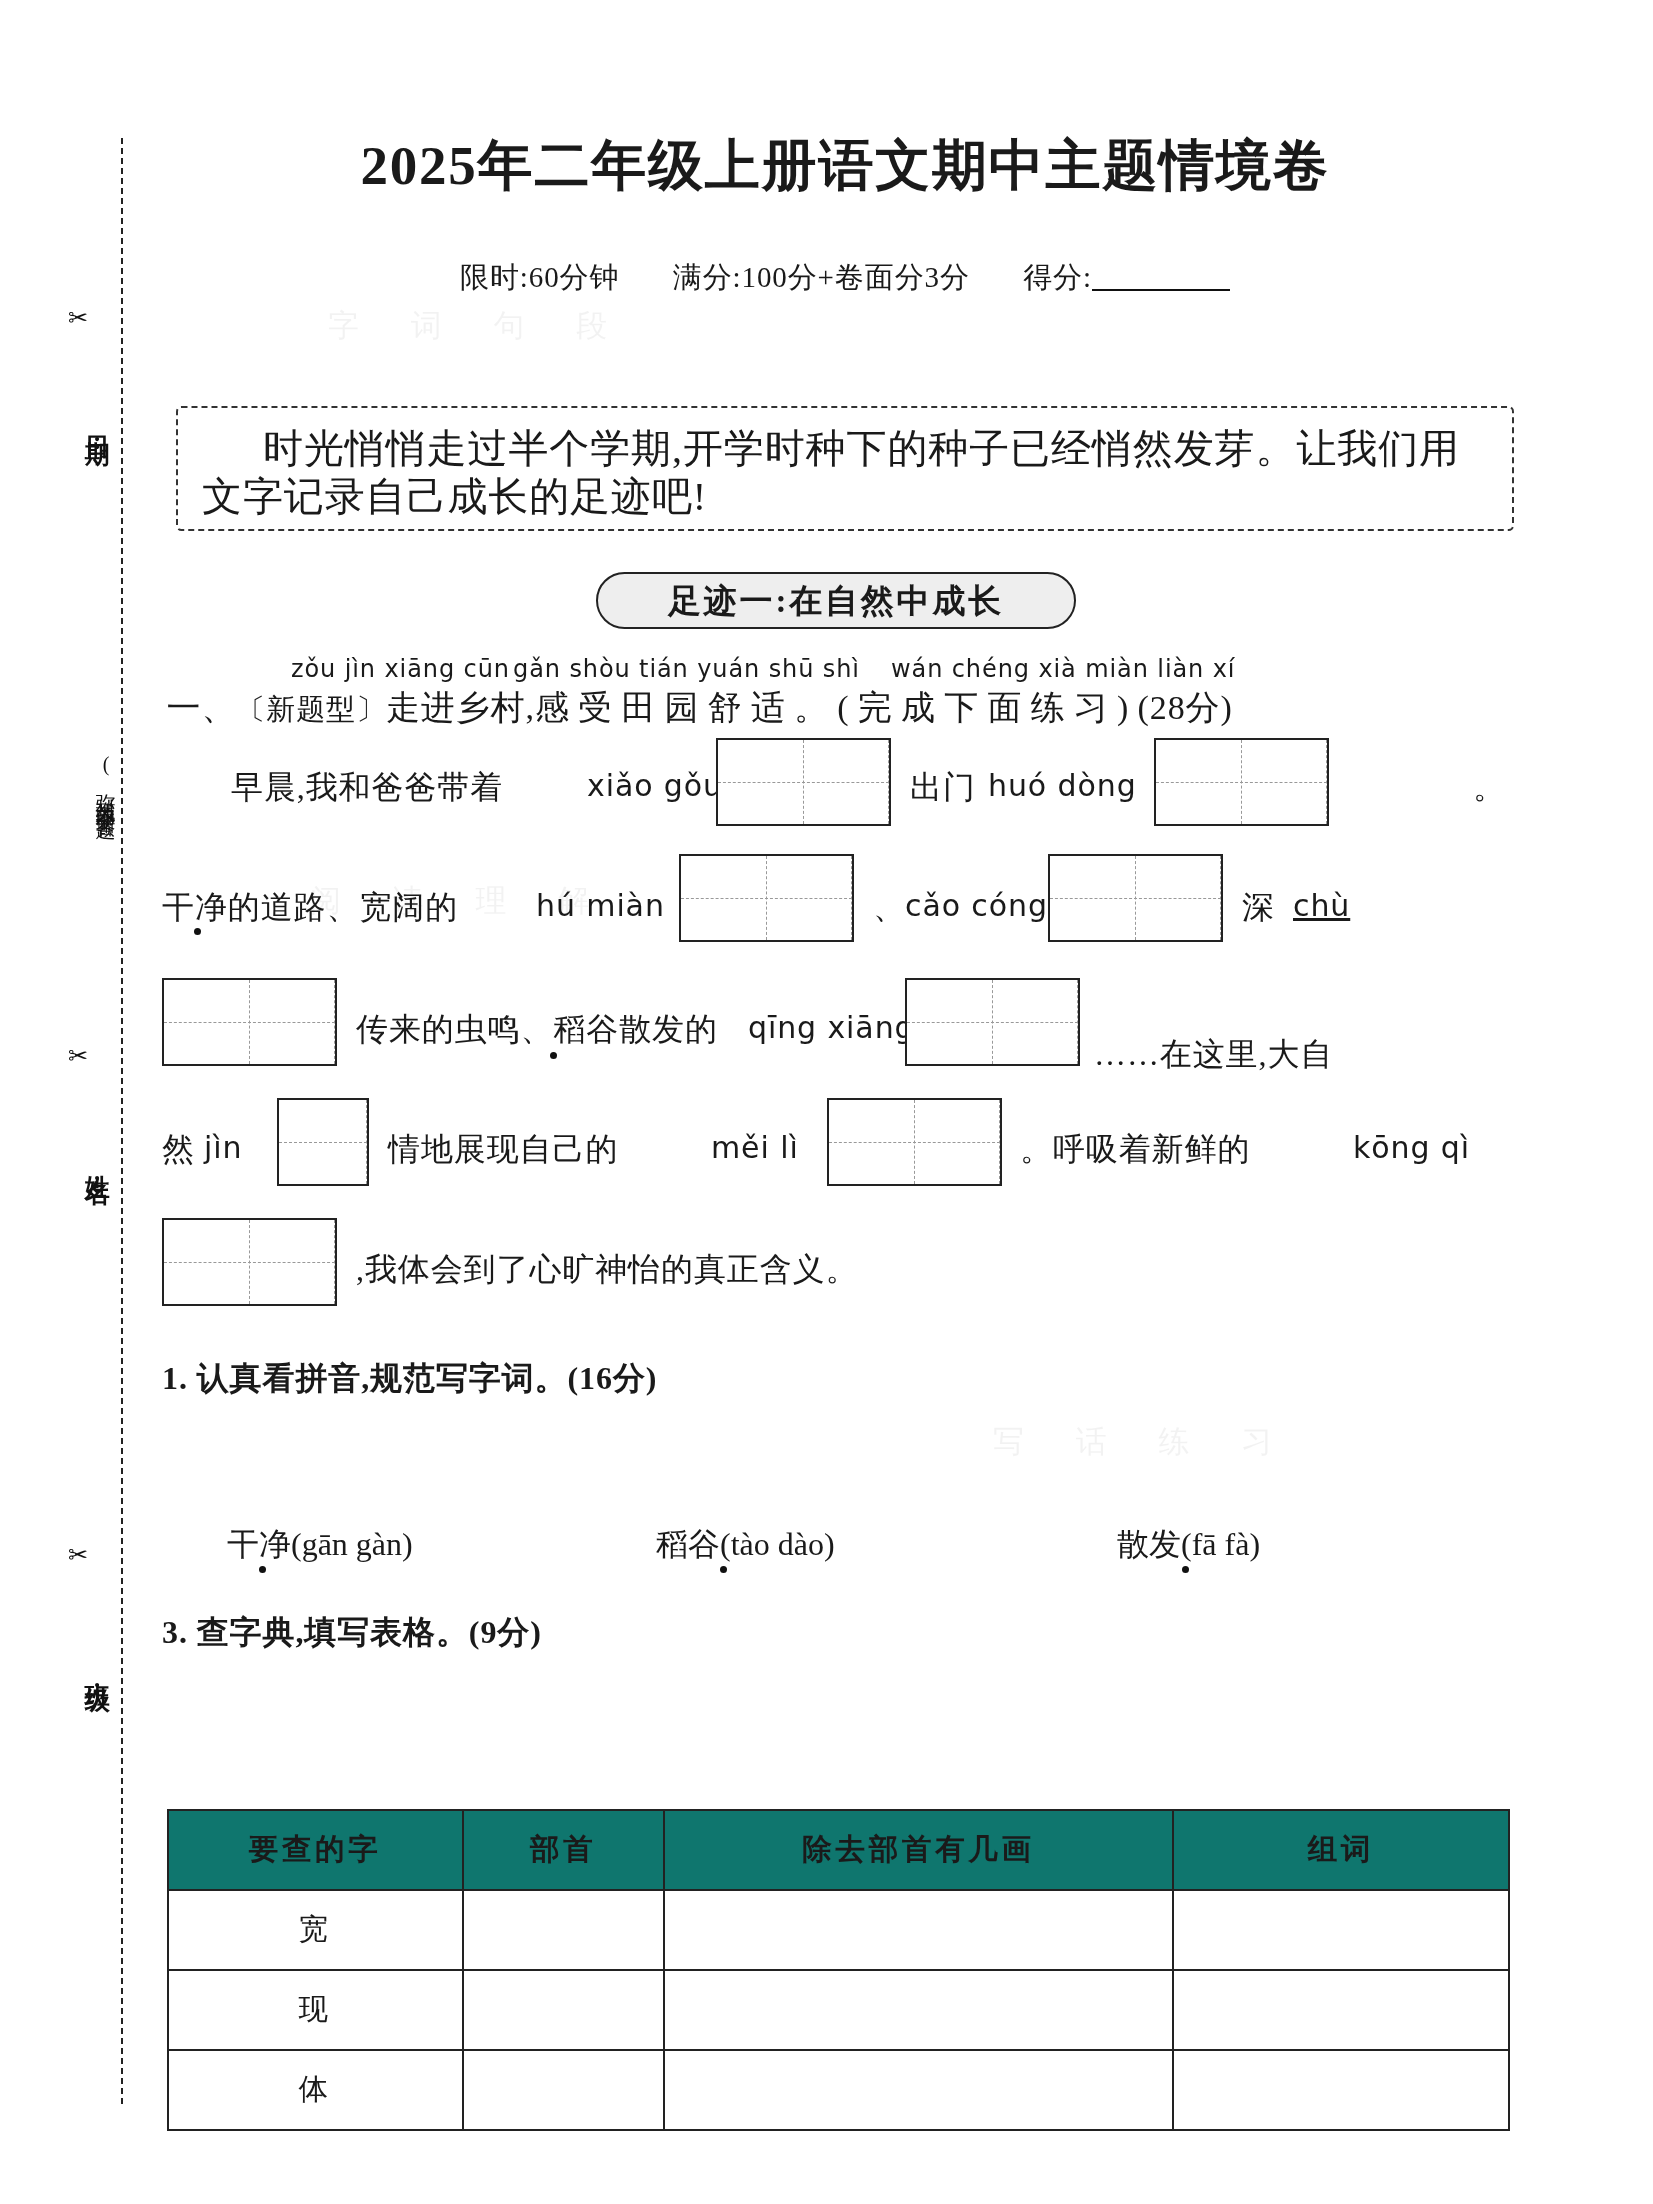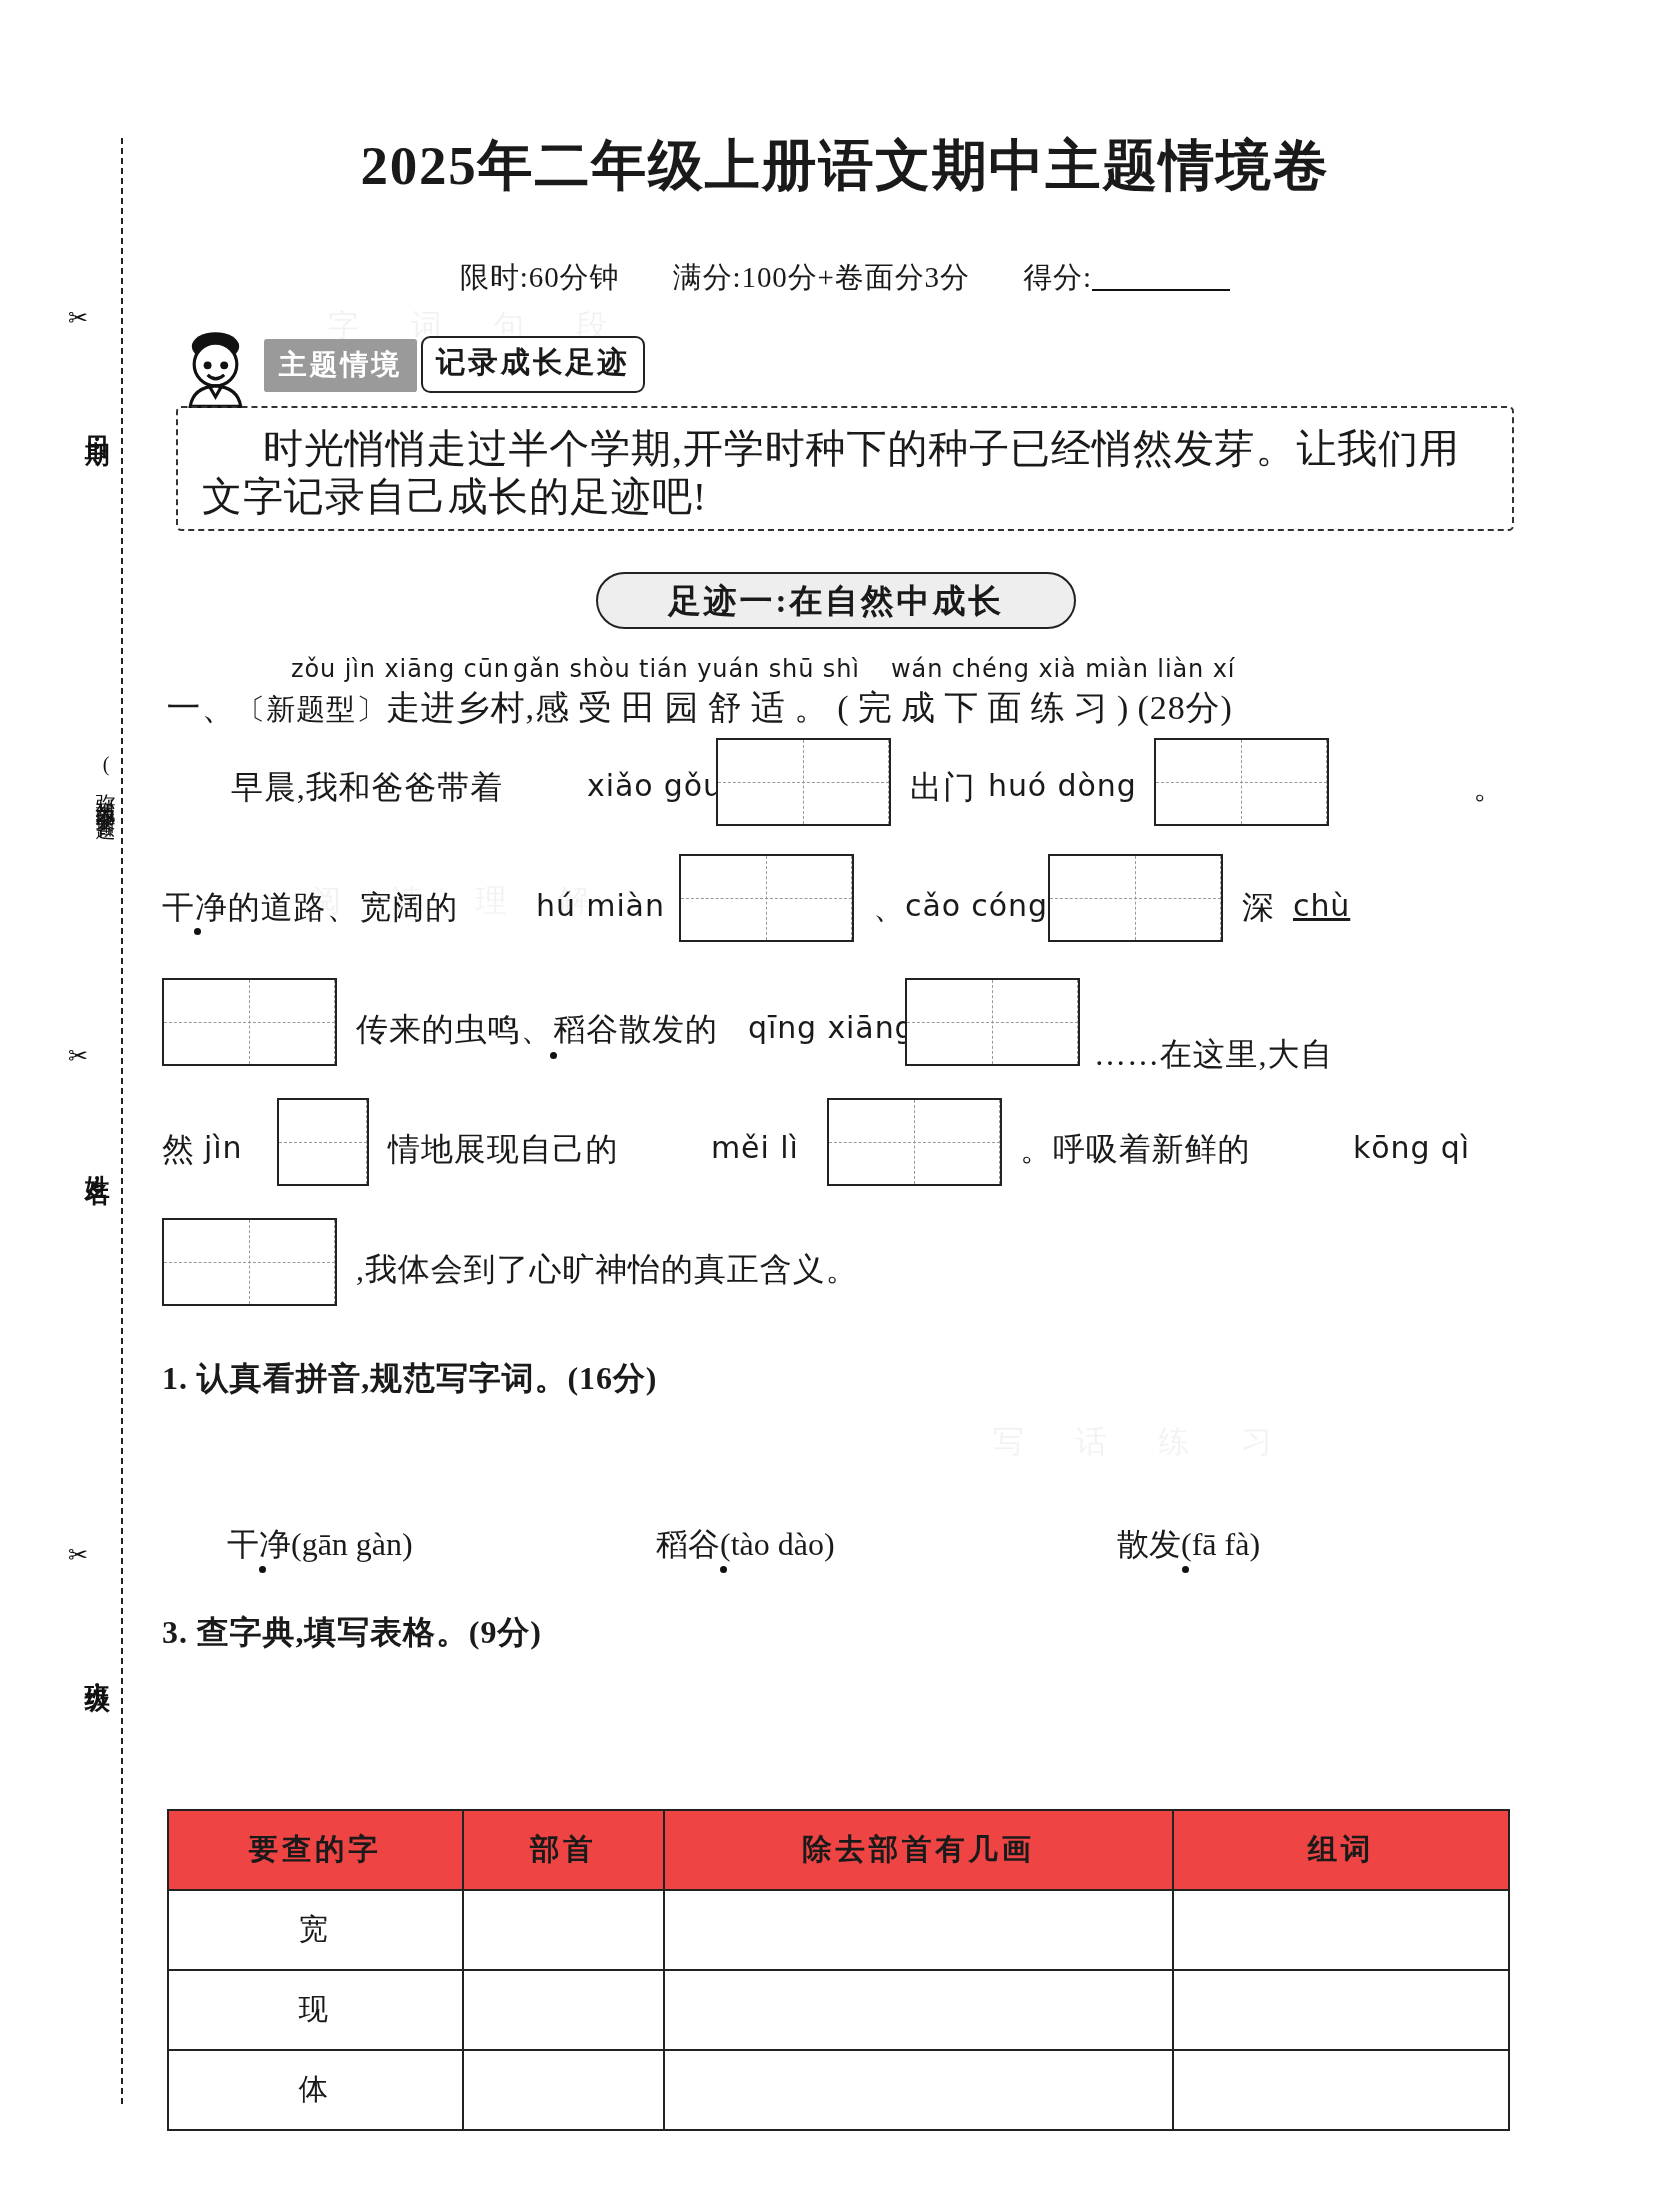--- a/index.html
+++ b/index.html
@@ -265,21 +265,21 @@
     background: #fff;
   }
   table.dictionary th, table.dictionary td {
     border: 2.8px solid #222;
     height: 76px;
     font-size: 29.5px;
     font-weight: normal;
     text-align: center;
     letter-spacing: 3.7px;
   }
-  table.dictionary th { font-weight: bold; background:#ef4444; }
+  table.dictionary th { font-weight: bold; background:#0f766e; }
 
   .footer {
     position: absolute;
     left: 0;
     top: 2123px;
     width: 1366px;
     text-align: center;
     font-size: 28px;
     letter-spacing: 16.6px;
   }
@@ -320,34 +320,20 @@
   <div class="title">2025年二年级上册语文期中主题情境卷</div>
 
   <div class="subtitle">
     <span>限时:60分钟</span>
     <span style="display:inline-block;width:37px;"></span>
     <span>满分:100分+卷面分3分</span>
     <span style="display:inline-block;width:37px;"></span>
     <span>得分:</span><span class="score-blank"></span>
   </div>
 
-  <div class="theme-row">
-    <svg class="mascot" viewBox="0 0 100 100">
-      <ellipse cx="50" cy="22" rx="30" ry="18" fill="#111"></ellipse>
-      <circle cx="50" cy="45" r="27" fill="#fff" stroke="#111" stroke-width="4"></circle>
-      <path d="M23 34 A27 27 0 0 1 77 34 L77 26 A30 22 0 0 0 23 26 Z" fill="#111"></path>
-      <circle cx="40" cy="46" r="5" fill="#111"></circle>
-      <circle cx="61" cy="46" r="5" fill="#111"></circle>
-      <path d="M40 58 Q50 68 61 58" stroke="#111" stroke-width="4" fill="none"></path>
-      <path d="M18 98 Q22 74 50 72 Q78 74 82 98 Z" fill="#fff" stroke="#111" stroke-width="4"></path>
-      <path d="M42 72 L50 86 L58 72" stroke="#111" stroke-width="4" fill="none"></path>
-    </svg>
-    <div class="tag-grey">主题情境</div>
-    <div class="tag-box">记录成长足迹</div>
-  </div>
 
   <div class="dashed-box">
     <p><span class="indent"></span><span>时光悄悄走过半个学期,开学时种下的种子已经悄然发芽。让我们用文字记录自己成长的足迹吧!</span></p>
   </div>
 
   <div class="pill">足迹一:在自然中成长</div>
 
   <div class="q1-pinyin" style="left:129px;">zǒu  jìn xiāng cūn</div>
   <div class="q1-pinyin" style="left:351px;">gǎn shòu tián yuán shū  shì</div>
   <div class="q1-pinyin" style="left:729px;">wán chéng xià miàn liàn  xí</div>

